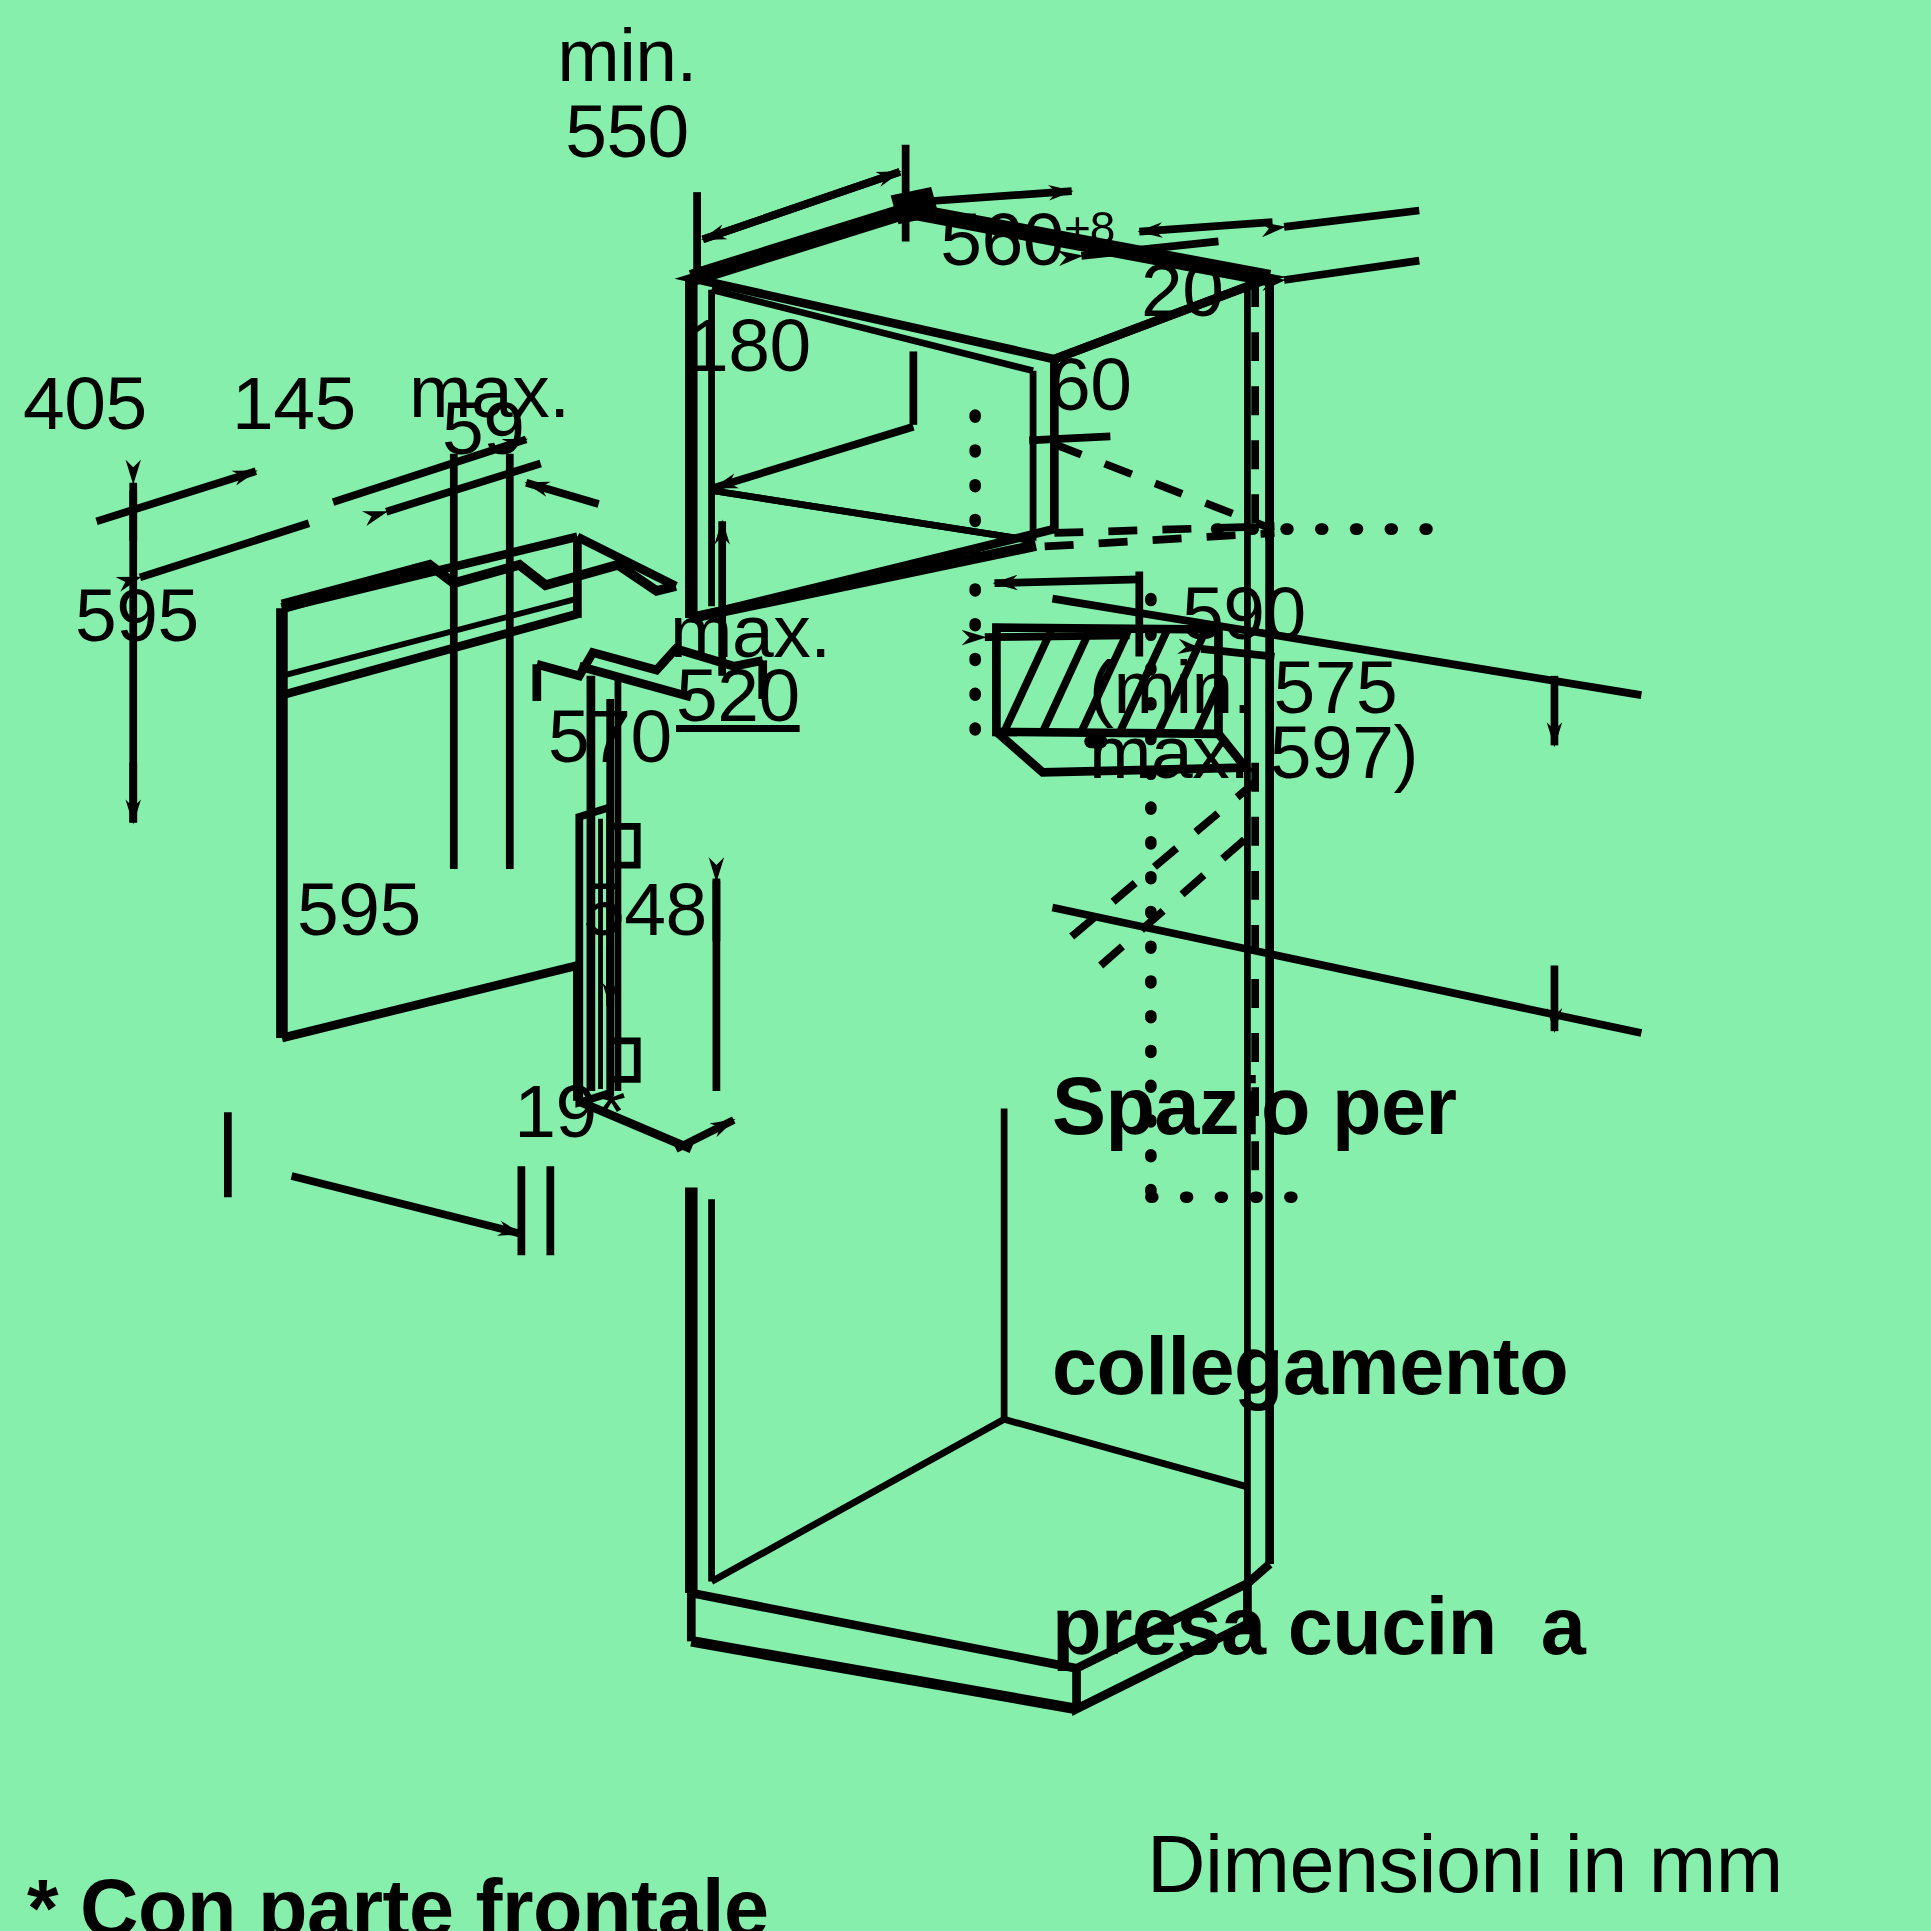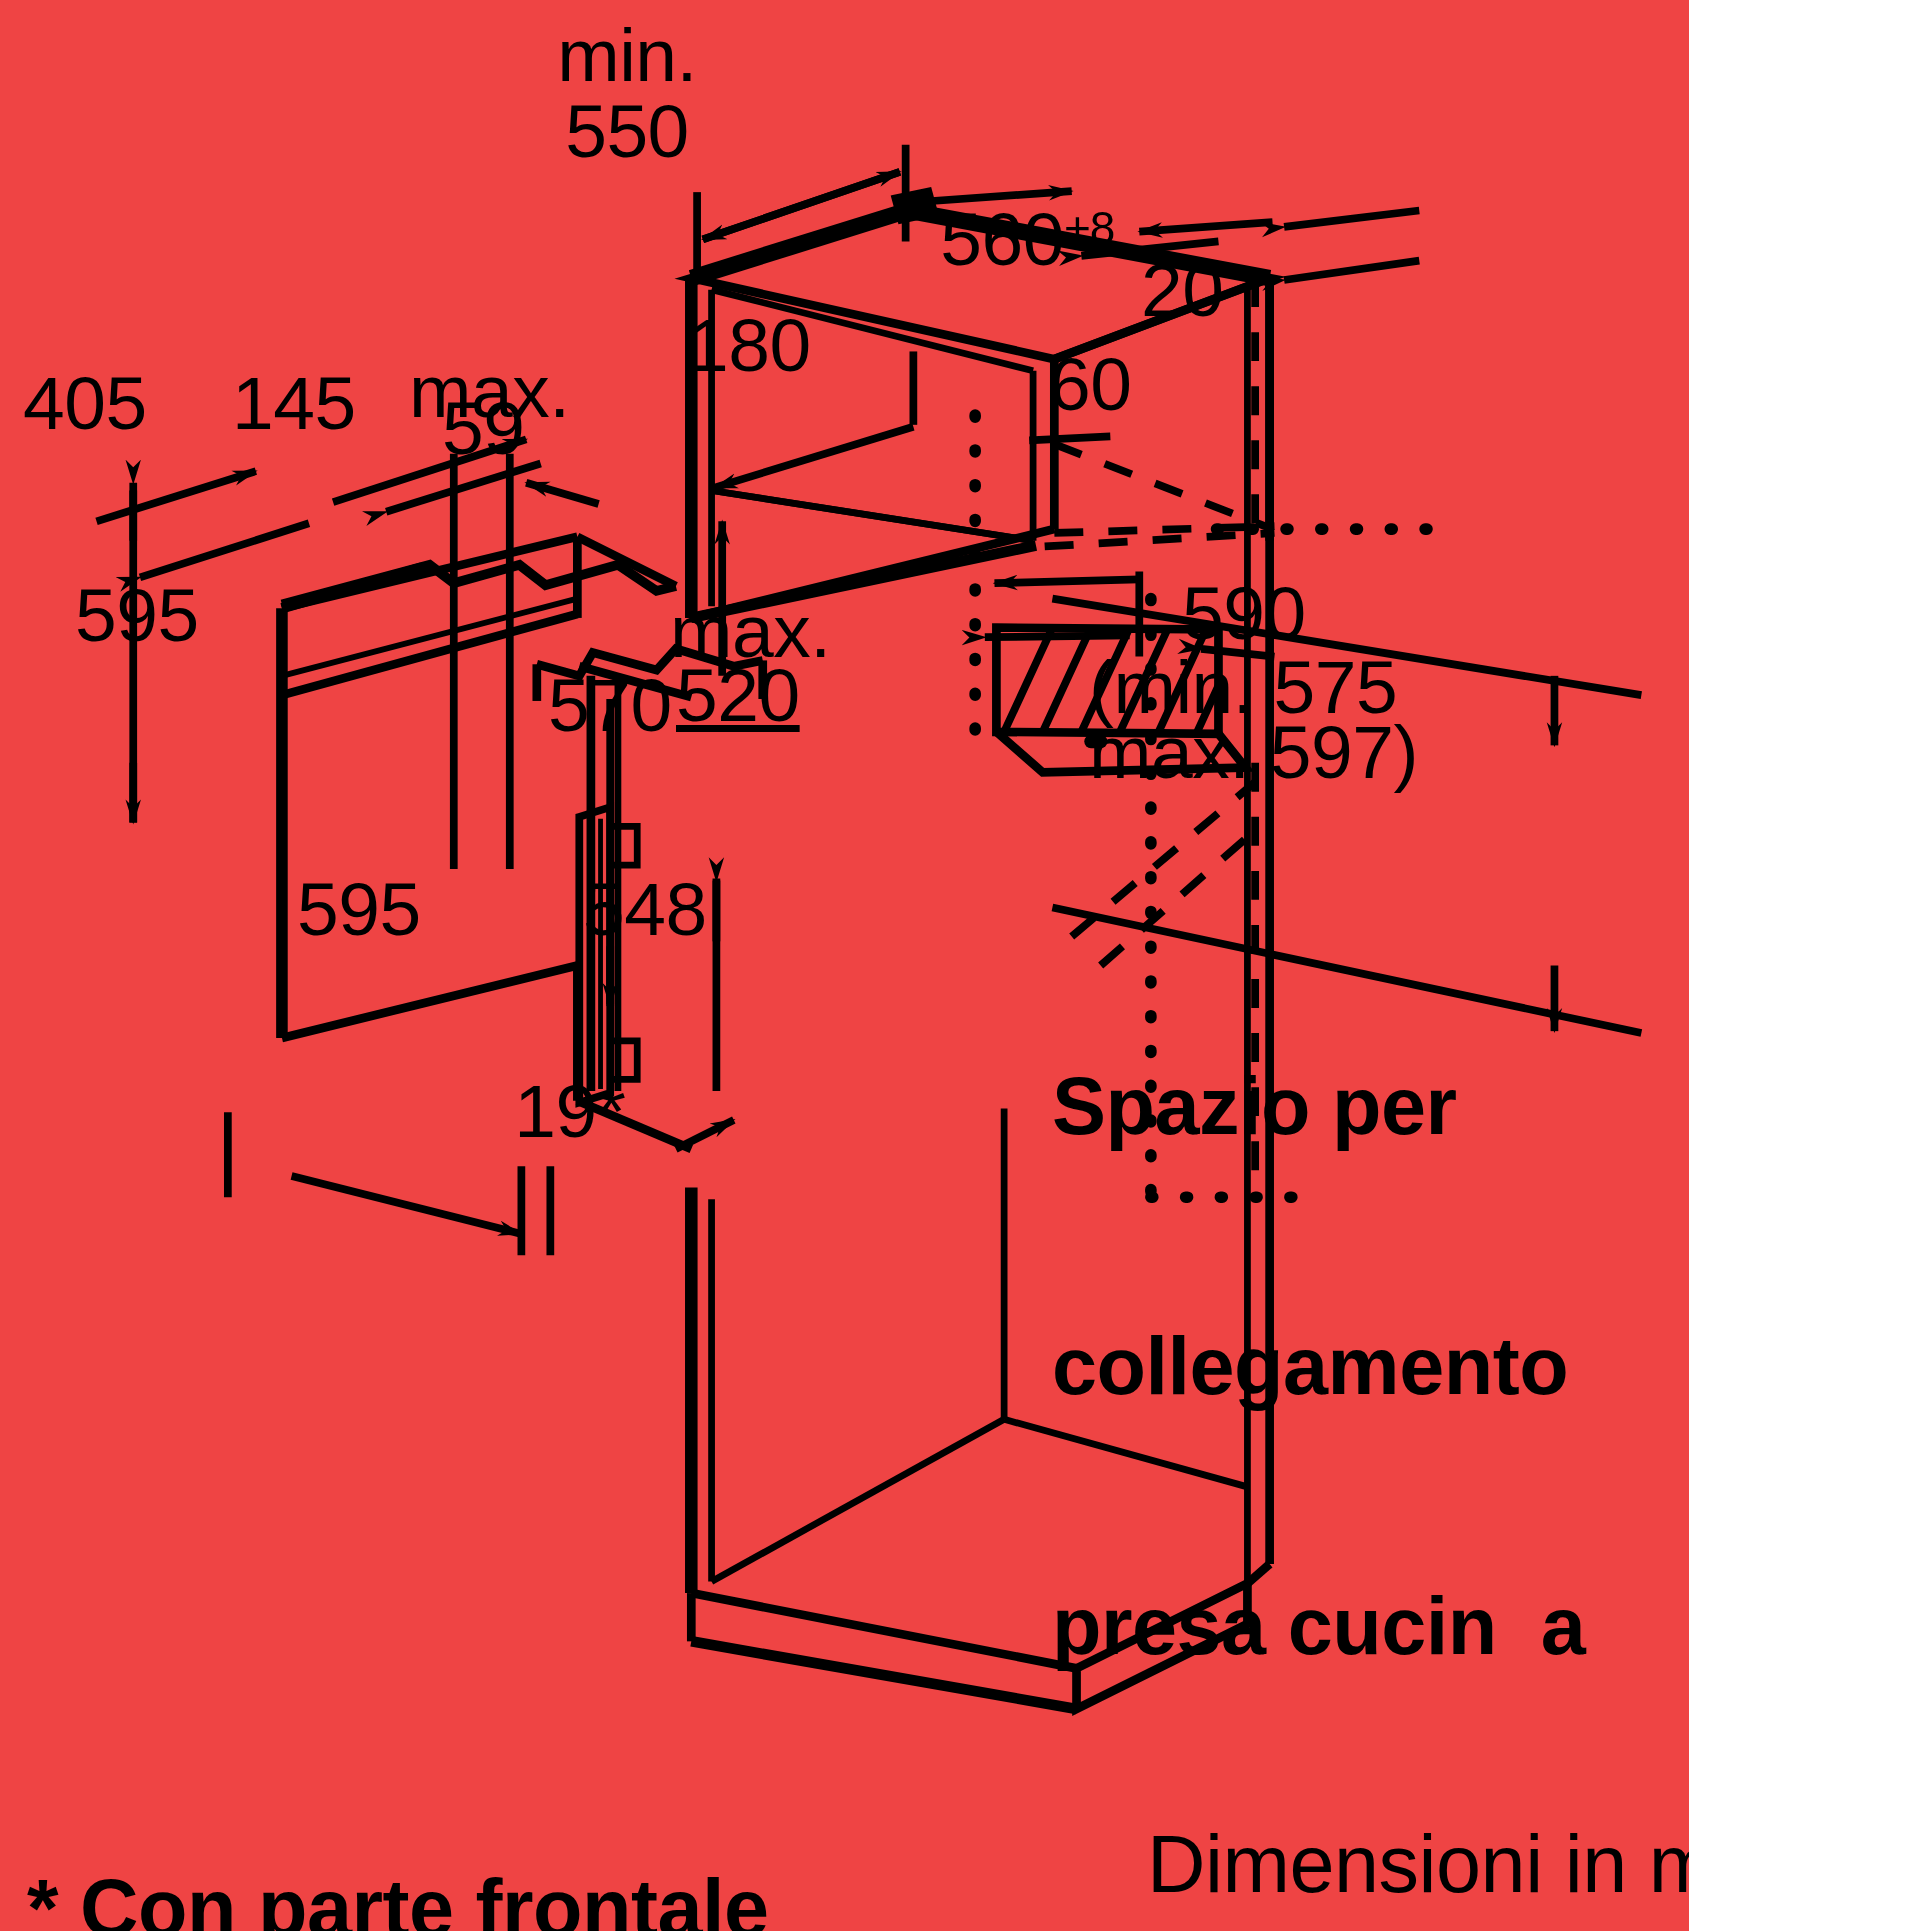--- a/index.html
+++ b/index.html
@@ -2,23 +2,23 @@
 <html><head>
 <meta charset="utf-8">
 <style>
   html, body {
     margin: 0;
     padding: 0;
     background: #ffffff;
   }
   #page {
     position: relative;
-    width: 1689px;
+    width: 1931px;
     height: 1931px;
-    background: #ef4444;
+    background: #86efac;
     overflow: hidden;
     font-family: "Liberation Sans", sans-serif;
   }
   svg.diagram {
     position: absolute;
     left: 0;
     top: 0;
     width: 1931px;
     height: 1931px;
   }
@@ -257,21 +257,21 @@
   <div class="lbl dim" style="left:232px; top:365px;">145</div>
 
   <div class="lbl dim" style="left:409px; top:353px;">max.</div>
   <div class="lbl dim" style="left:442px; top:390px;">59</div>
 
   <div class="lbl dim" style="left:75px; top:577px;">595</div>
 
   <div class="lbl dim" style="left:670px; top:593px;">max.</div>
   <div class="lbl dim" style="left:676px; top:657px;text-decoration:underline;">520</div>
 
-  <div class="lbl dim" style="left:548px; top:667px;">570</div>
+  <div class="lbl dim" style="left:548px; top:698px;">570</div>
 
   <div class="lbl dim" style="left:1182px; top:575px;">590</div>
   <div class="lbl dim" style="left:1089px; top:649px;">(min. 575</div>
   <div class="lbl dim" style="left:1089px; top:714px;">max. 597)</div>
 
   <div class="lbl dim" style="left:297px; top:871px;">595</div>
 
   <div class="lbl dim" style="left:583px; top:871px;">548</div>
 
   <div class="lbl dim" style="left:433px; top:996px;">

